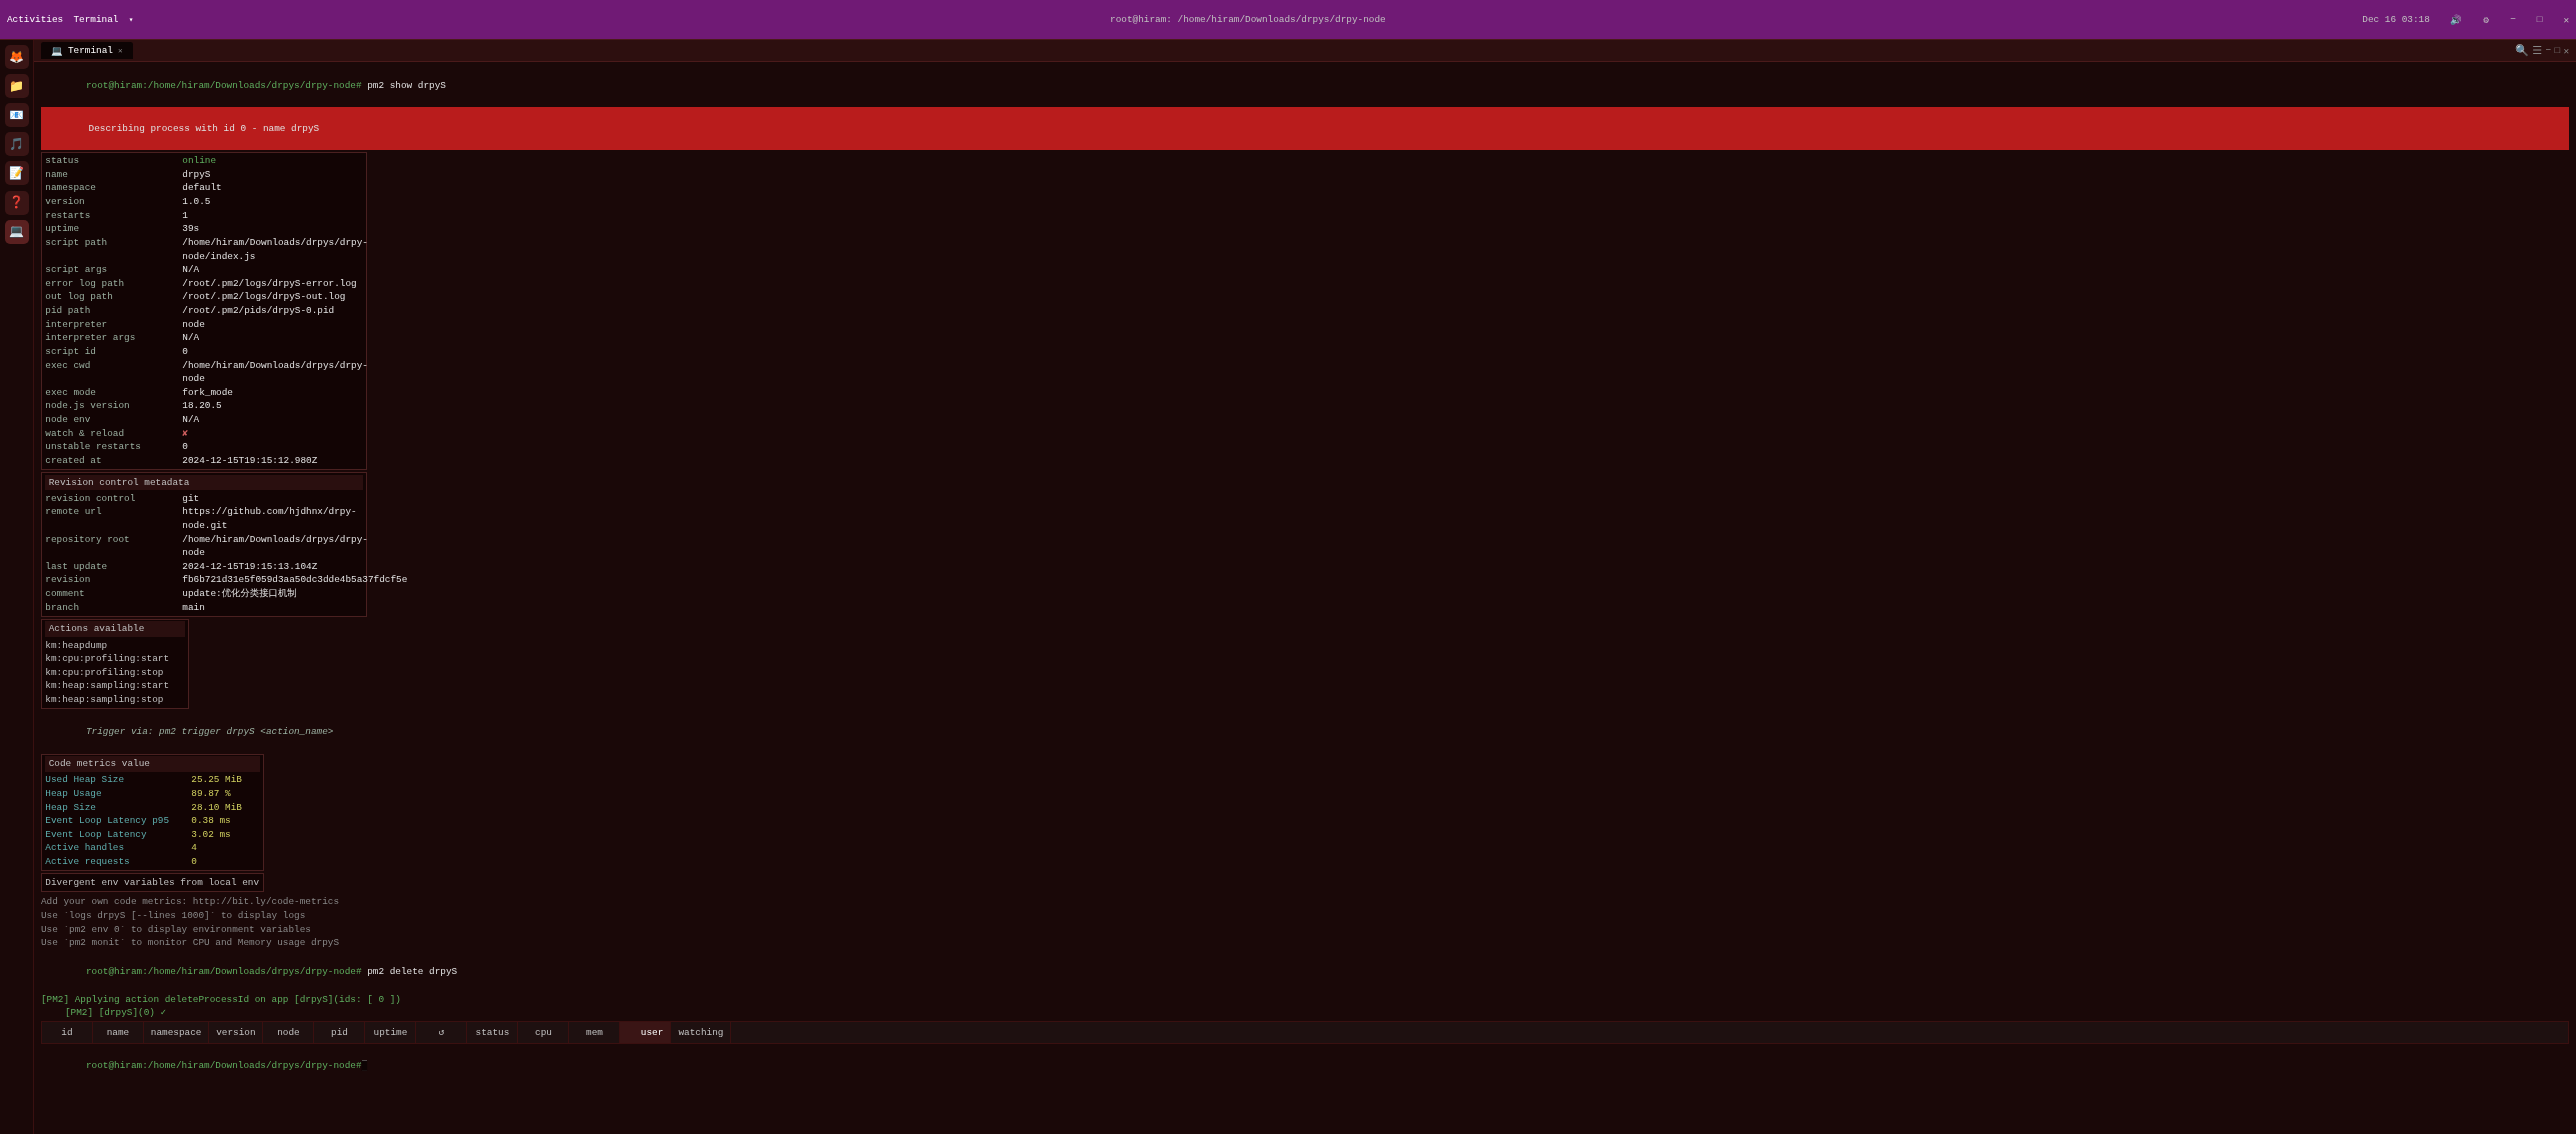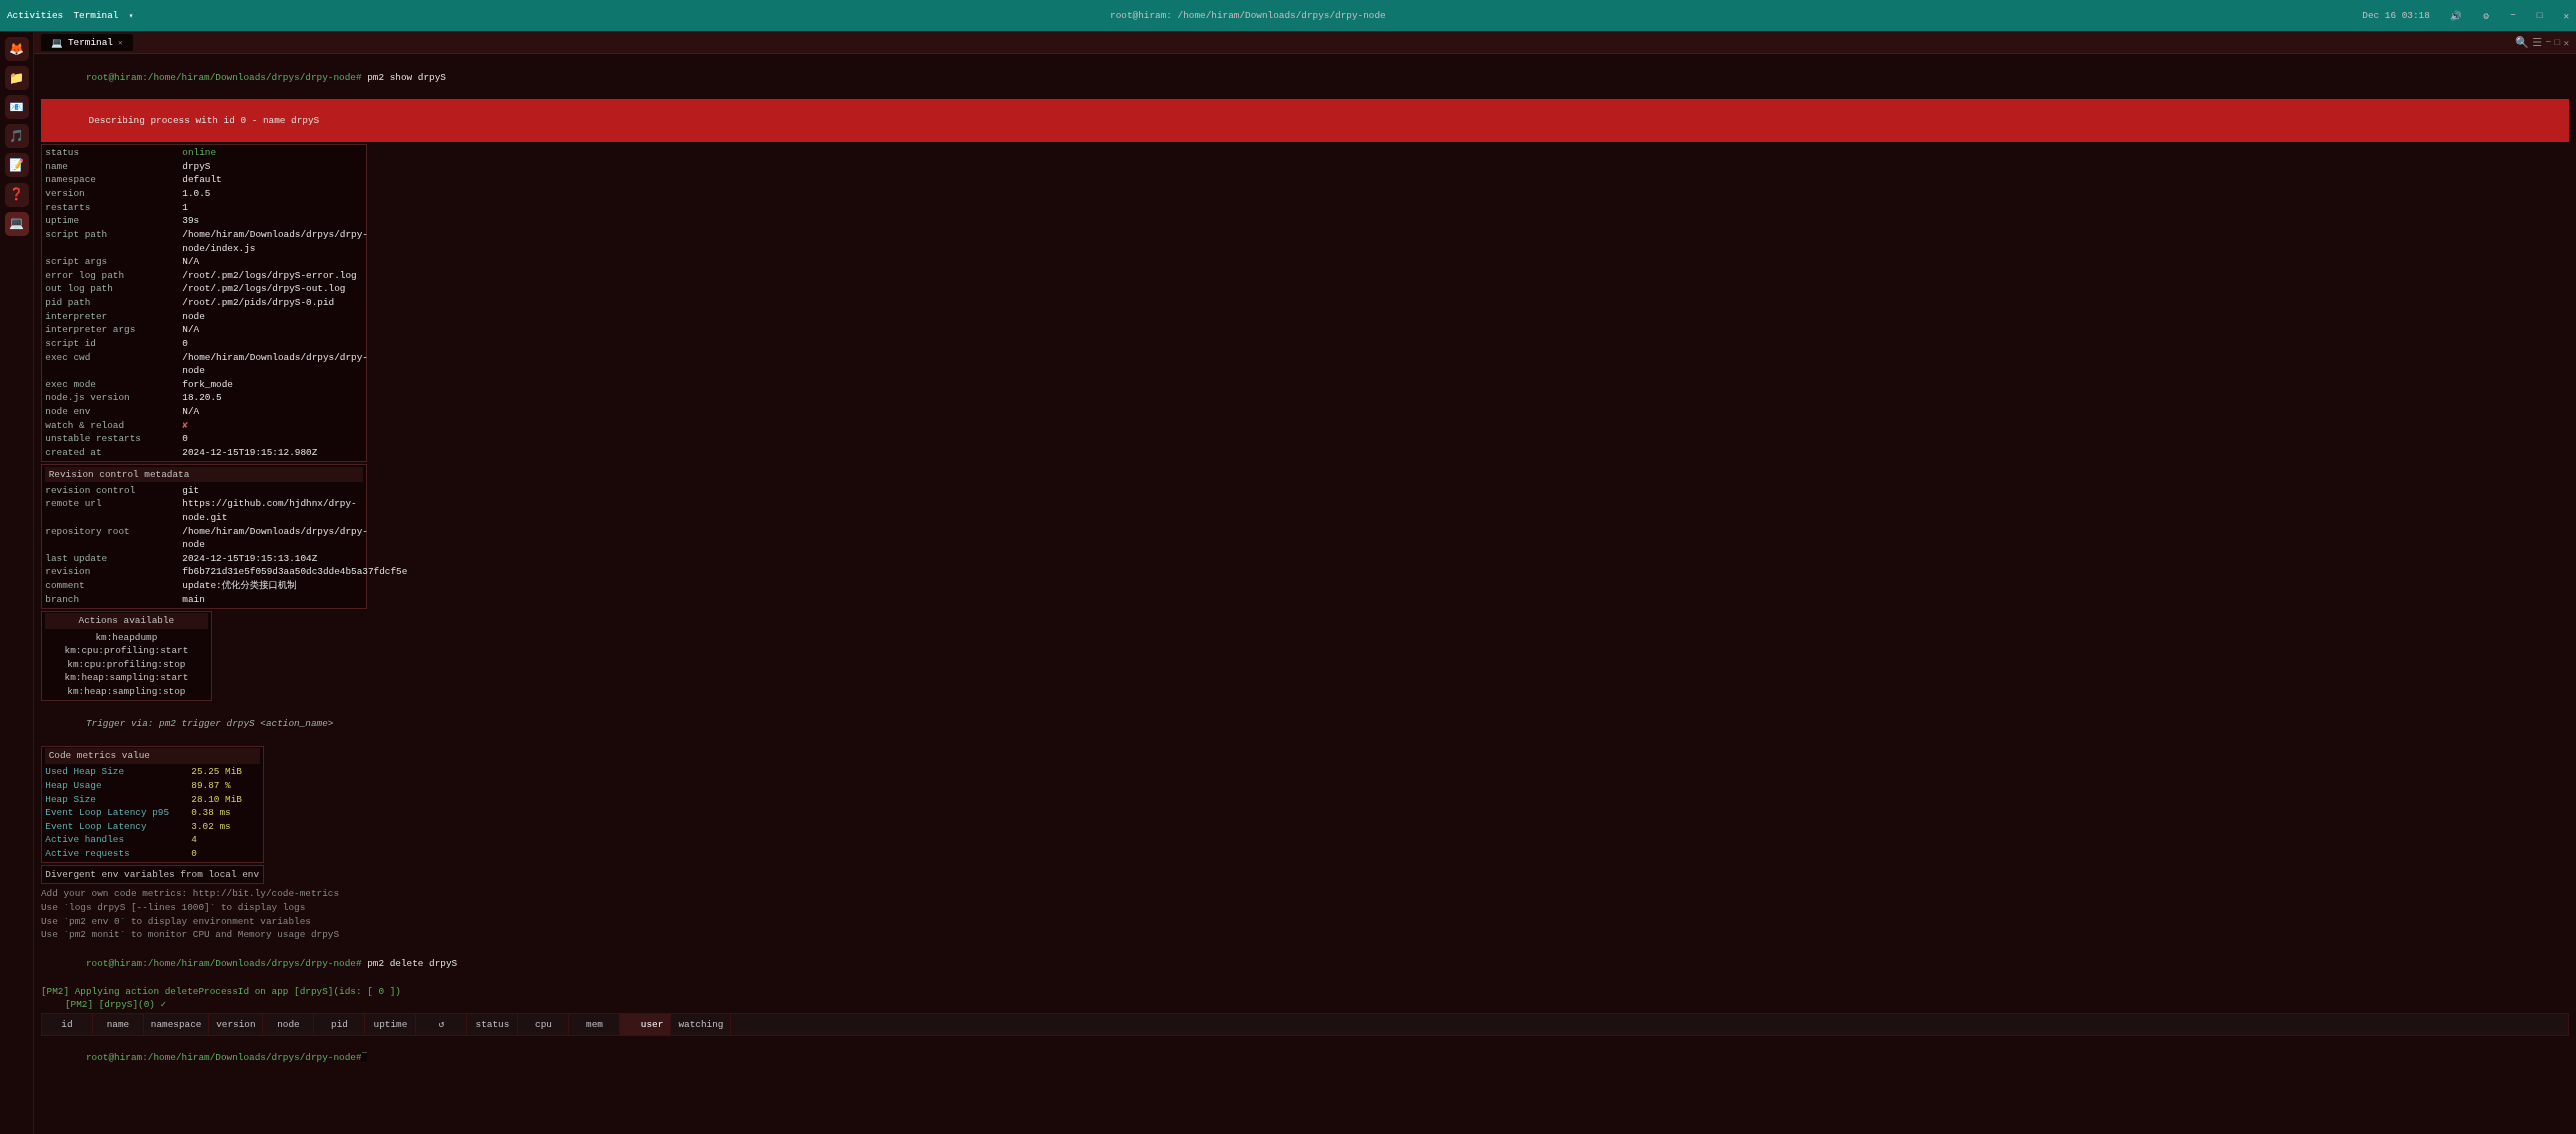--- a/index.html
+++ b/index.html
@@ -8,22 +8,22 @@
       font-family: 'Courier New', Courier, monospace;
       font-size: 9.4px;
       color: #d0d0d0;
       width: 2576px;
       height: 1135px;
       overflow: hidden;
     }
 
     
     #top-bar {
-      background: #0f766e;
-      height: 32px;
+      background: #701a75;
+      height: 40px;
       display: flex;
       align-items: center;
       justify-content: space-between;
       padding: 0 6.9px;
       border-bottom: 0.9px solid #4a1a1a;
     }
     #top-bar-left {
       display: flex;
       align-items: center;
       gap: 10.3px;
@@ -371,21 +371,21 @@
               <span class="kv-key">comment</span>
               <span class="kv-val">update:优化分类接口机制</span>
             </div>
           <div class="kv-row">
               <span class="kv-key">branch</span>
               <span class="kv-val">main</span>
             </div>
         </div>
       </div>
 
-      <div class="section-box" style="width:171px;margin:1.7px 0;text-align:center;">
+      <div class="section-box" style="width:148px;margin:1.7px 0;">
         <div class="section-header">Actions available</div>
         <div class="term-line" style="color:#c0c0c0;">km:heapdump</div>
         <div class="term-line" style="color:#c0c0c0;">km:cpu:profiling:start</div>
         <div class="term-line" style="color:#c0c0c0;">km:cpu:profiling:stop</div>
         <div class="term-line" style="color:#c0c0c0;">km:heap:sampling:start</div>
         <div class="term-line" style="color:#c0c0c0;">km:heap:sampling:stop</div>
       </div>
 
       <div class="term-line" style="color:#9aafa0;font-style:italic;margin:1.7px 0;">
         <span>Trigger via: pm2 trigger drpyS &lt;action_name&gt;</span>

